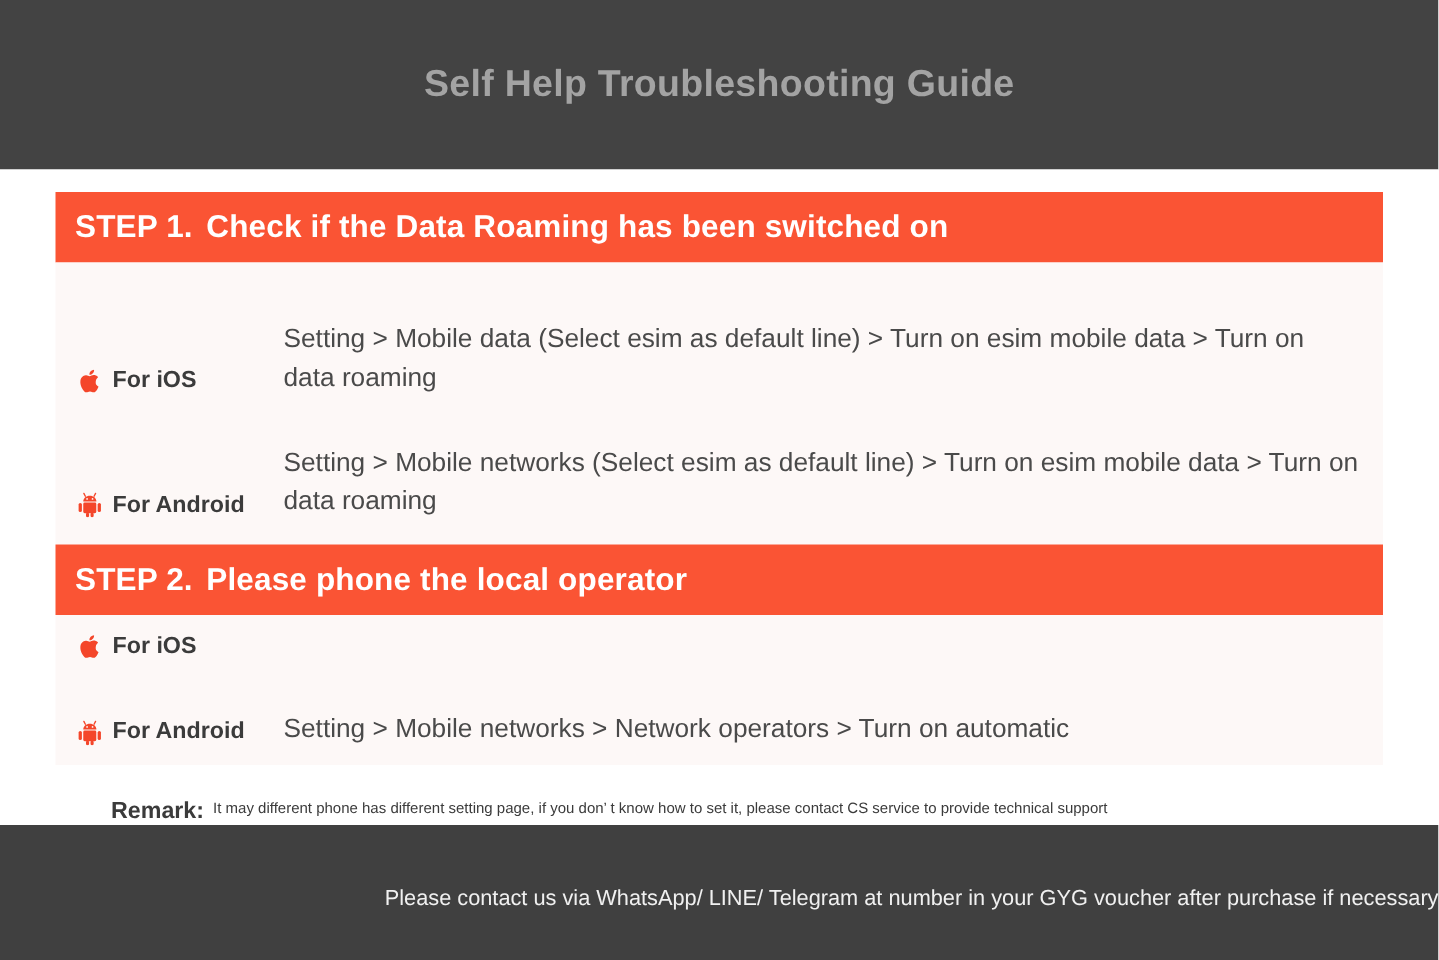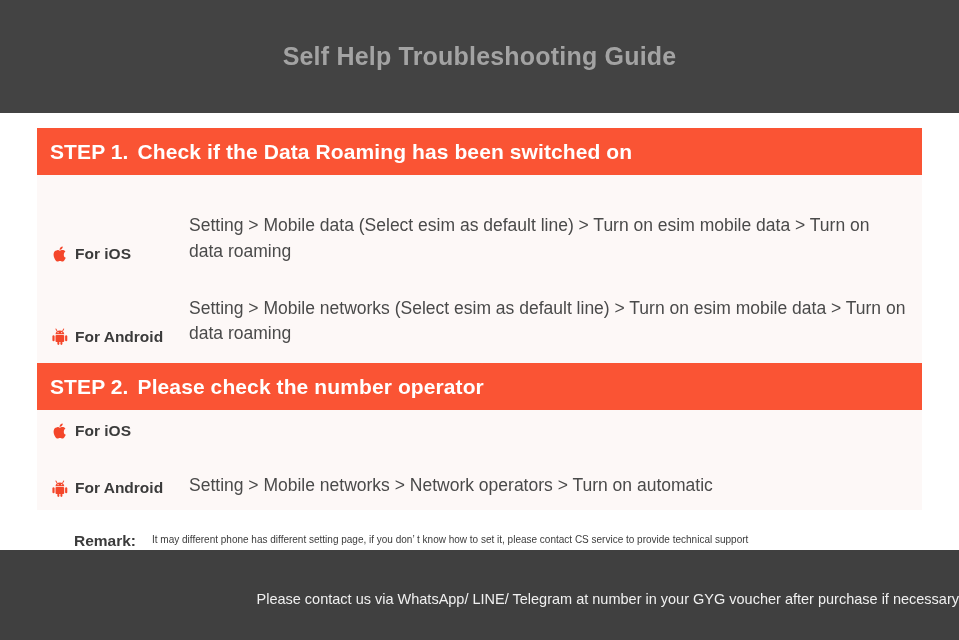--- a/index.html
+++ b/index.html
@@ -108,21 +108,20 @@
     font-weight: normal;
     margin-top: 24px;
   }
 
   
   .remark {
     padding: 22px 37px 0 37px;
     box-sizing: border-box;
     display: flex;
     align-items: flex-start;
-    gap: 10px;
   }
   .remark .remark-label {
     font-size: 15.5px;
     font-weight: bold;
     color: #3b3b3b;
     flex: none;
     margin-right: 6px;
     padding-top: 0px;
   }
   .remark .remark-text {
@@ -203,21 +202,21 @@
               <circle cx="15.8" cy="7.6" r="0.95" fill="#fdf8f7"></circle>
             </svg>
           </span>
           <span class="plat-label">For Android</span>
         </div>
         <div class="instr">Setting &gt; Mobile networks (Select esim as default line) &gt; Turn on esim mobile data &gt; Turn on data roaming</div>
       </div>
     </div>
 
     <div class="step-bar">
-      <span class="step-num">STEP 2.</span><span>Please check the number operator</span>
+      <span class="step-num">STEP 2.</span><span>Please phone the local operator</span>
     </div>
     <div class="step-panel tight">
       <div class="row">
         <div class="plat">
           <span class="ic">
             <svg width="15" height="18" viewBox="0 0 24 28" aria-hidden="true">
               <path fill="#f4462a" d="M18.9 14.8c0-3.1 2.5-4.6 2.6-4.7-1.4-2.1-3.6-2.4-4.4-2.4-1.9-.2-3.6 1.1-4.6 1.1-.9 0-2.4-1.1-4-1-2 0-3.9 1.2-5 3-2.1 3.7-.5 9.2 1.6 12.2 1 1.5 2.2 3.1 3.8 3.1 1.5-.1 2.1-1 3.9-1s2.3 1 3.9 1c1.6 0 2.6-1.5 3.6-2.9 1.1-1.7 1.6-3.3 1.6-3.4-.1 0-3-1.2-3-4z"></path>
               <path fill="#f4462a" d="M15.9 5.7c.8-1 1.4-2.4 1.2-3.8-1.2.1-2.7.8-3.6 1.8-.8.9-1.5 2.4-1.3 3.7 1.4.1 2.8-.7 3.7-1.7z"></path>
             </svg>
           </span>

